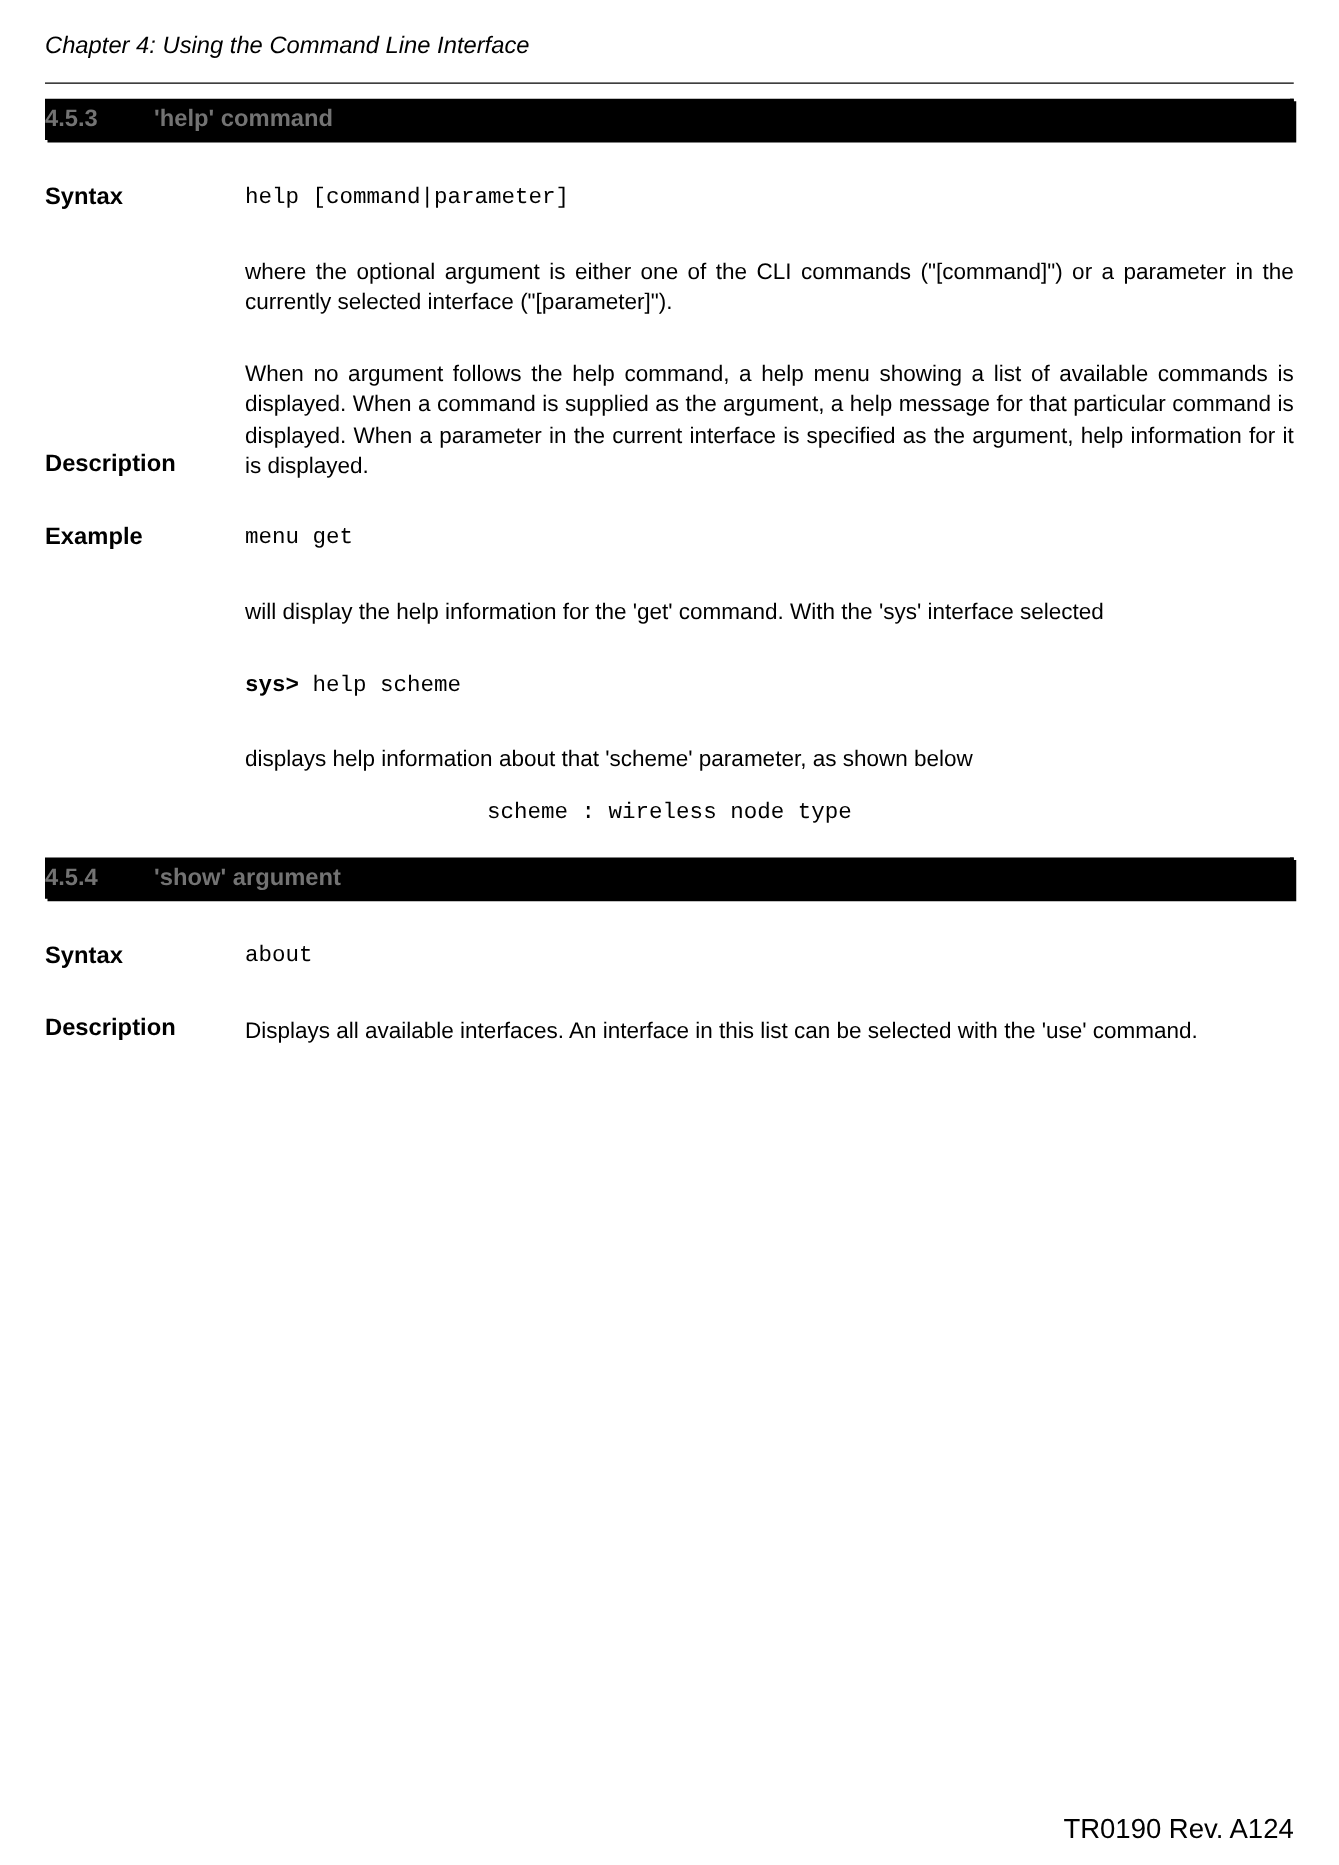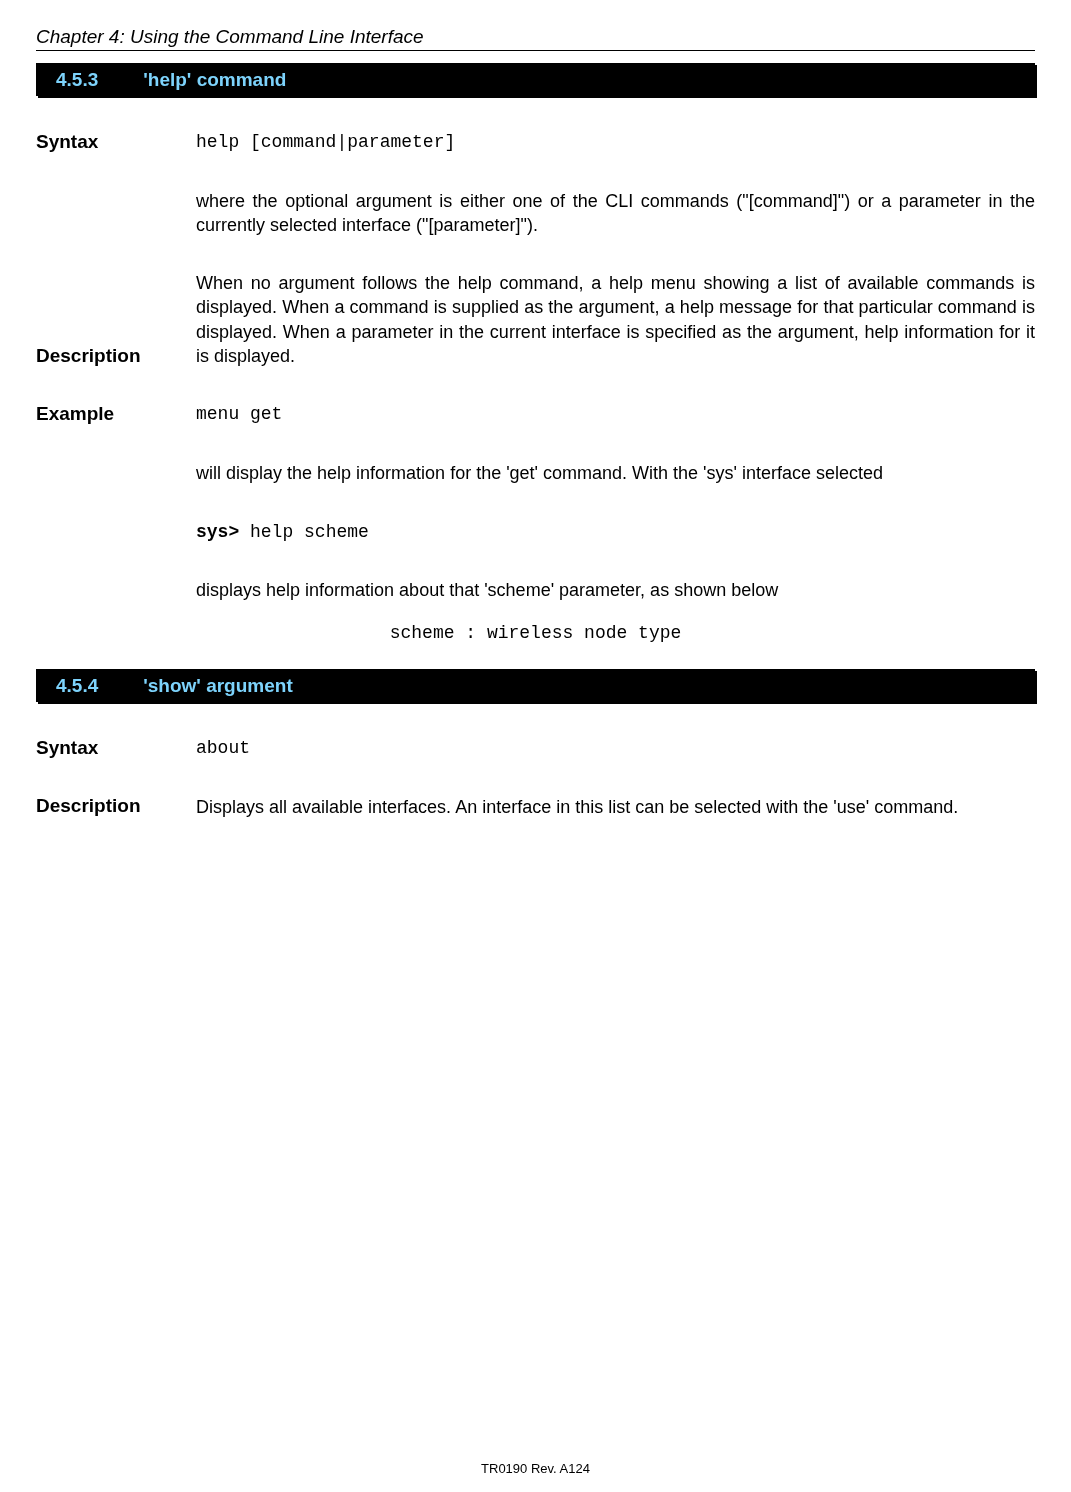--- a/index.html
+++ b/index.html
@@ -6,32 +6,32 @@
     font-family: Arial, Helvetica, sans-serif;
     margin: 0;
     padding: 24px 36px;
     font-size: 18px;
     color: #000;
     line-height: 1.35;
   }
   .chapter-header {
     font-style: italic;
     font-size: 19px;
-    margin-bottom: 0;
+    margin-bottom: 16px;
   }
   .hr {
     border: none;
     border-top: 1.5px solid #000;
     margin: 0 0 12px 0;
   }
   .section-bar {
     background: #000;
-    color: #7dd3fc;
+    color: #737373;
     font-weight: bold;
-    padding: 4px 20px;
+    padding: 4px 0;
     font-size: 19px;
     border-right: 3px solid #000;
     box-shadow: 2px 2px 0 #000;
     margin: 12px 0 18px 0;
   }
   .section-bar .num { display:inline-block; min-width: 82px; }
   .row {
     display: flex;
     margin-bottom: 18px;
     align-items: flex-end;
@@ -58,22 +58,22 @@
     font-family: "Courier New", Courier, monospace;
     text-align: center;
     margin: 13px 0 24px 0;
   }
   .footer {
     position: fixed;
     bottom: 14px;
     left: 36px;
     right: 36px;
     display: flex;
-    justify-content: center;
-    font-size: 13px;
+    justify-content: flex-end;
+    font-size: 22px;
   }
 </style>
 </head>
 <body>
 
 <div class="chapter-header">Chapter 4: Using the Command Line Interface</div>
 <hr class="hr">
 
 <div class="section-bar">
   <span class="num">4.5.3</span>

